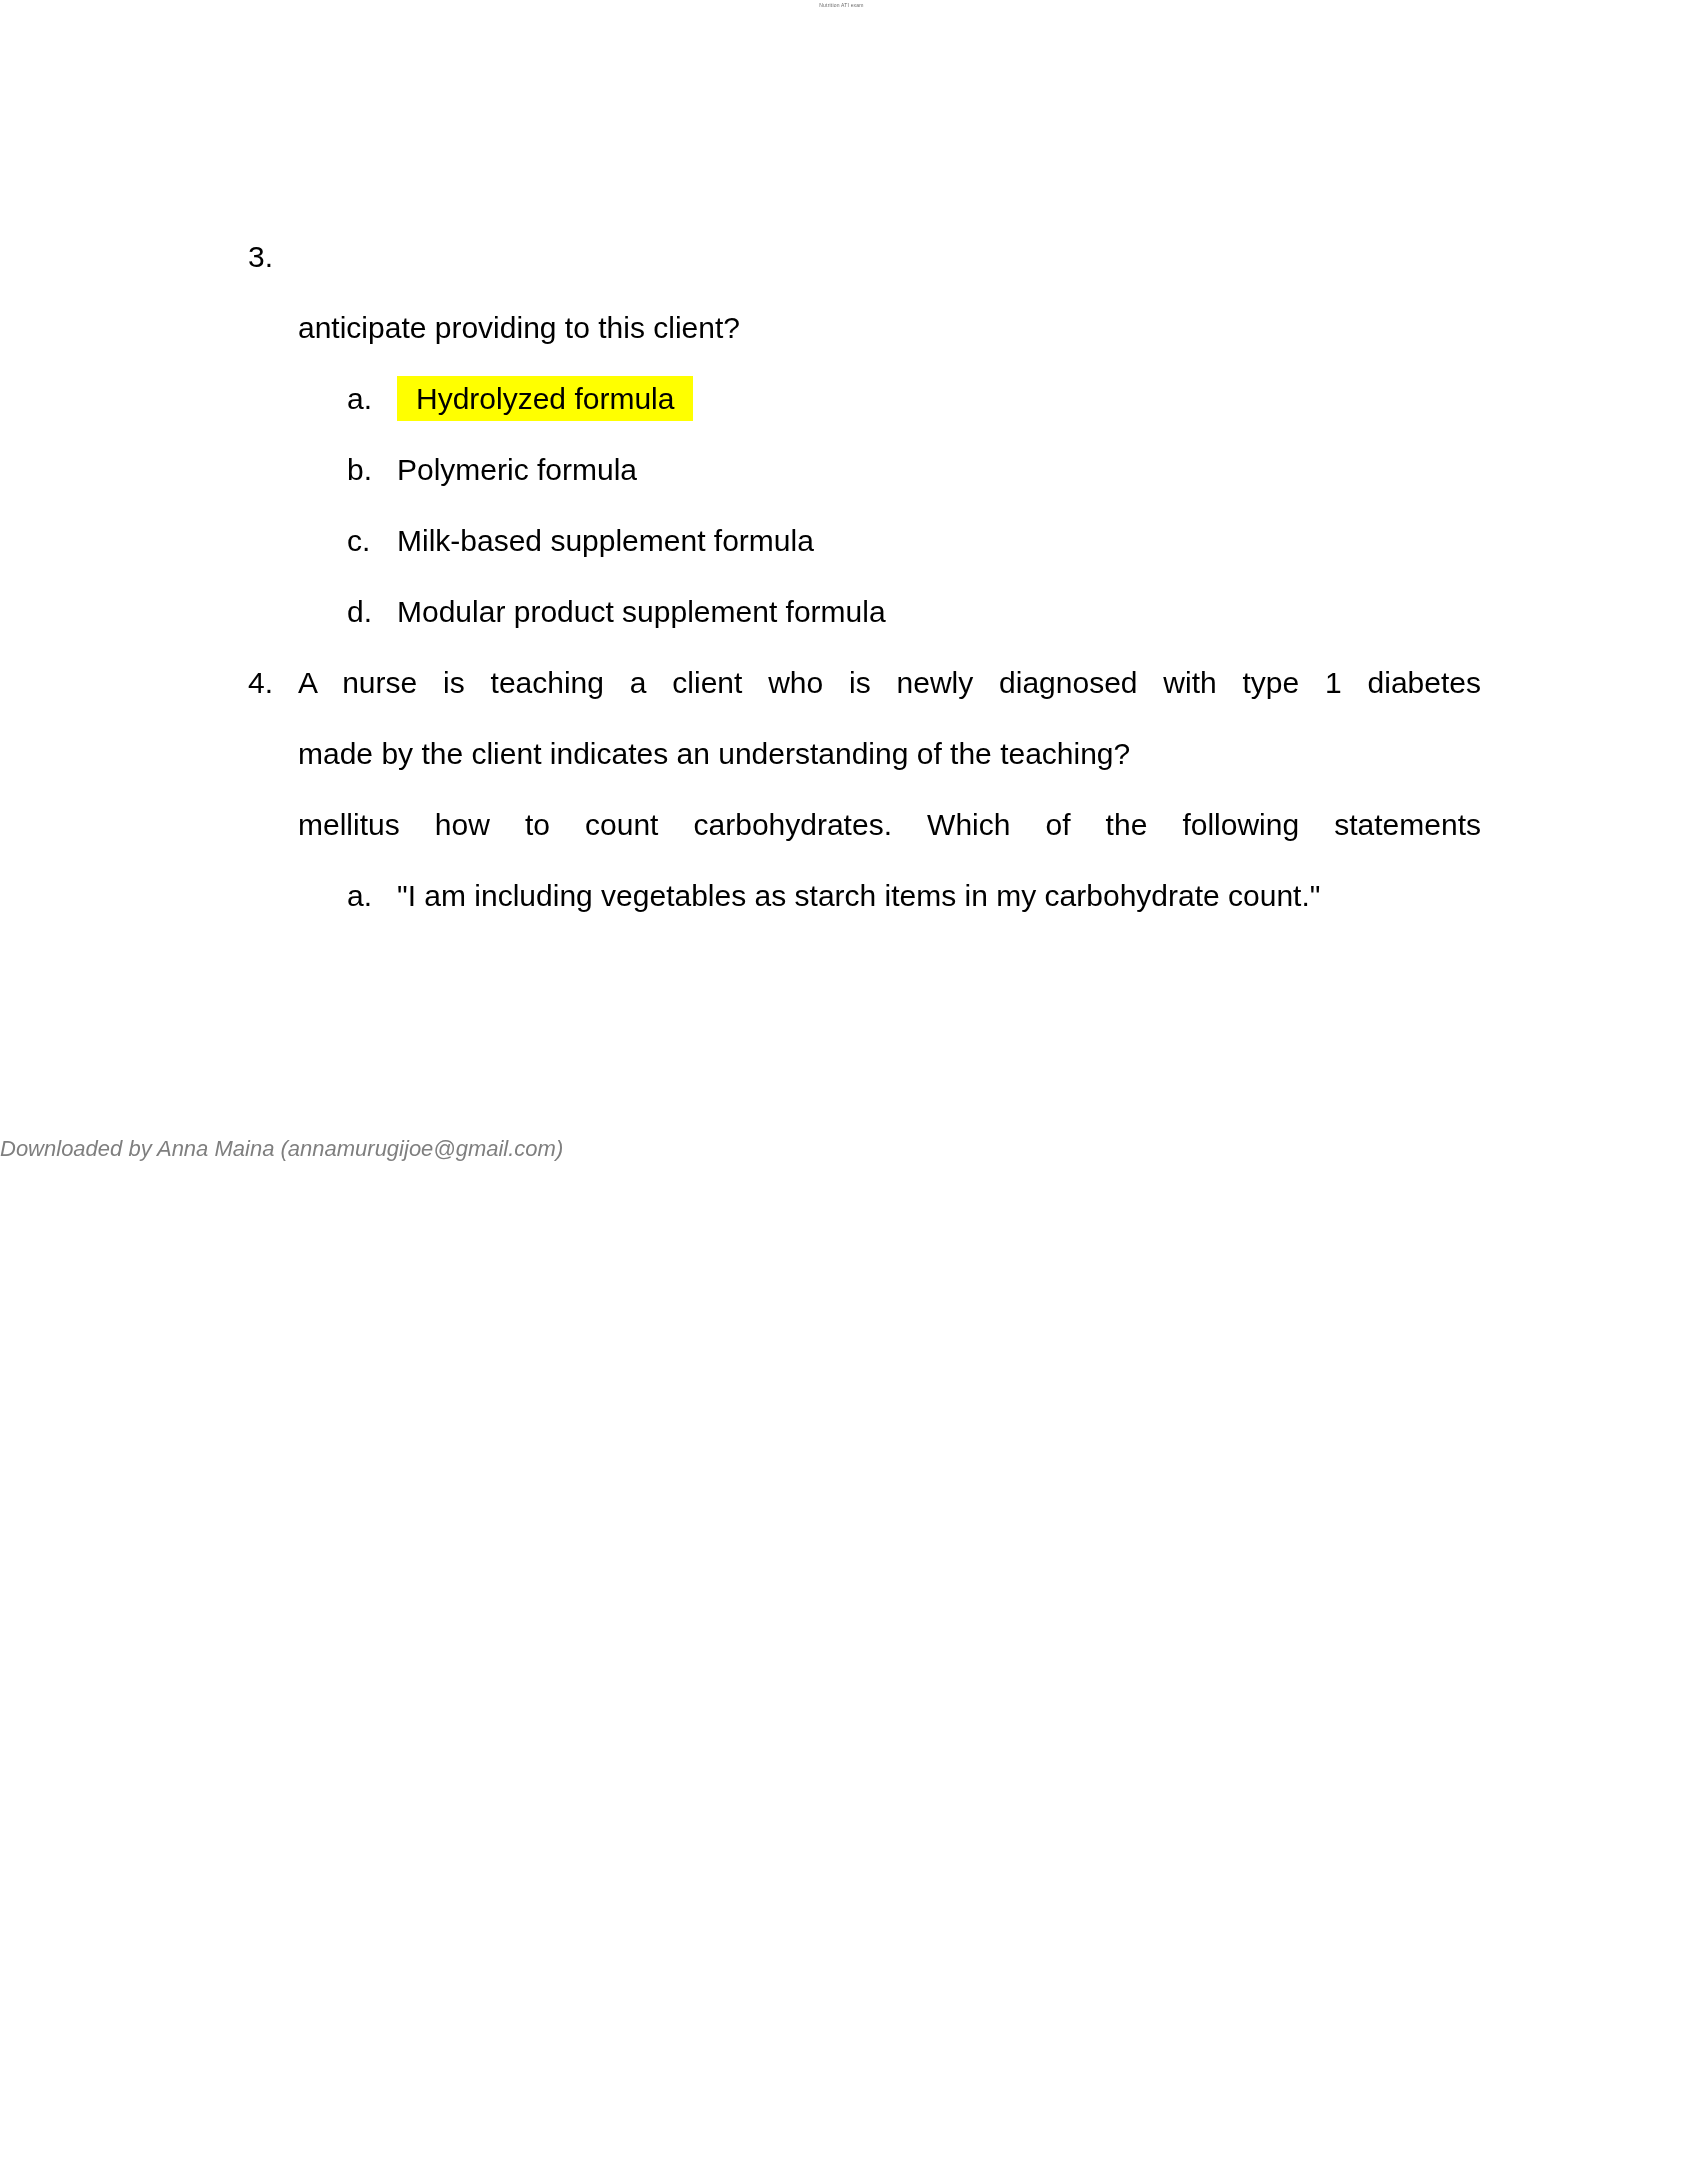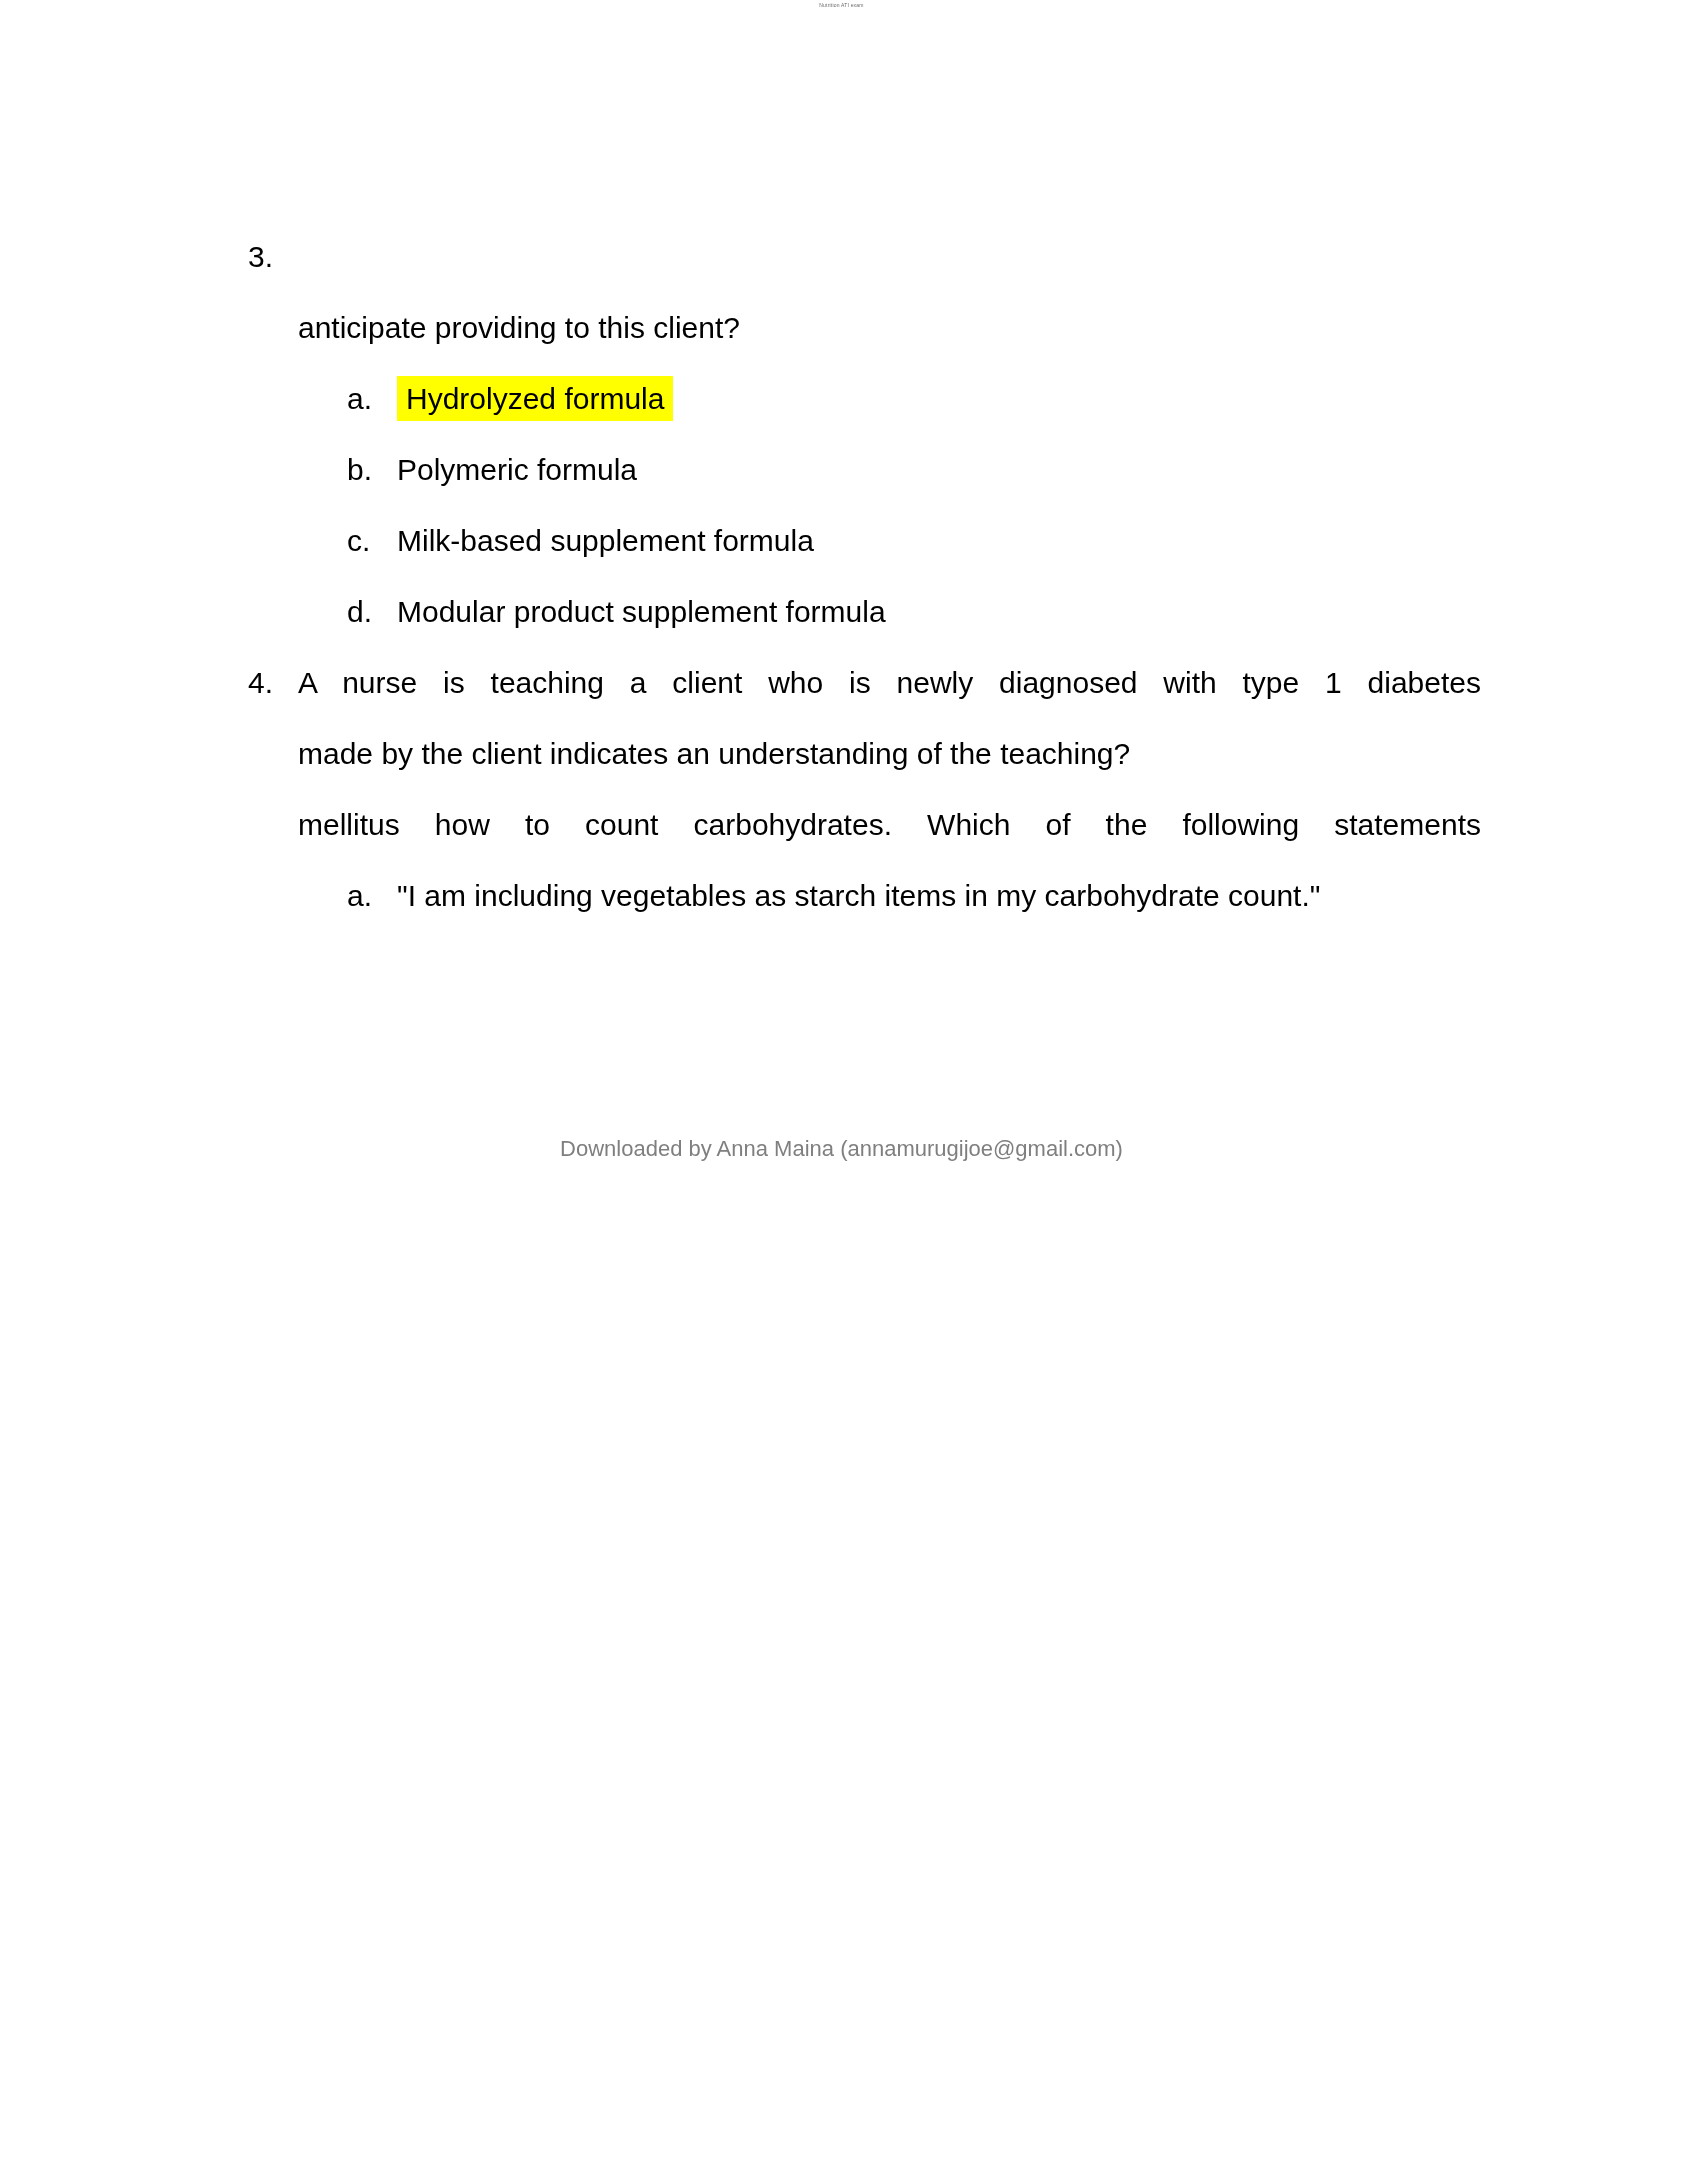--- a/index.html
+++ b/index.html
@@ -59,30 +59,31 @@
     white-space: nowrap;
   }
   .opt-letter {
     position: absolute;
     left: 99px;
     top: 0;
     white-space: nowrap;
   }
   .highlight {
     background: #ffff00;
-    padding: 6px 9px;
+    padding: 6px 19px;
   }
   .footer {
     position: absolute;
     top: 1136px;
     left: 0;
     width: 1683px;
-    text-align: center;
+    text-align: left;
     font-size: 22px;
     color: #7f7f7f;
+    font-style: italic;
   }
 </style>
 </head>
 <body>
 
 <div class="page">
 
   <div class="tiny-header">Nutrition ATI exam</div>
 
   <div class="content">

